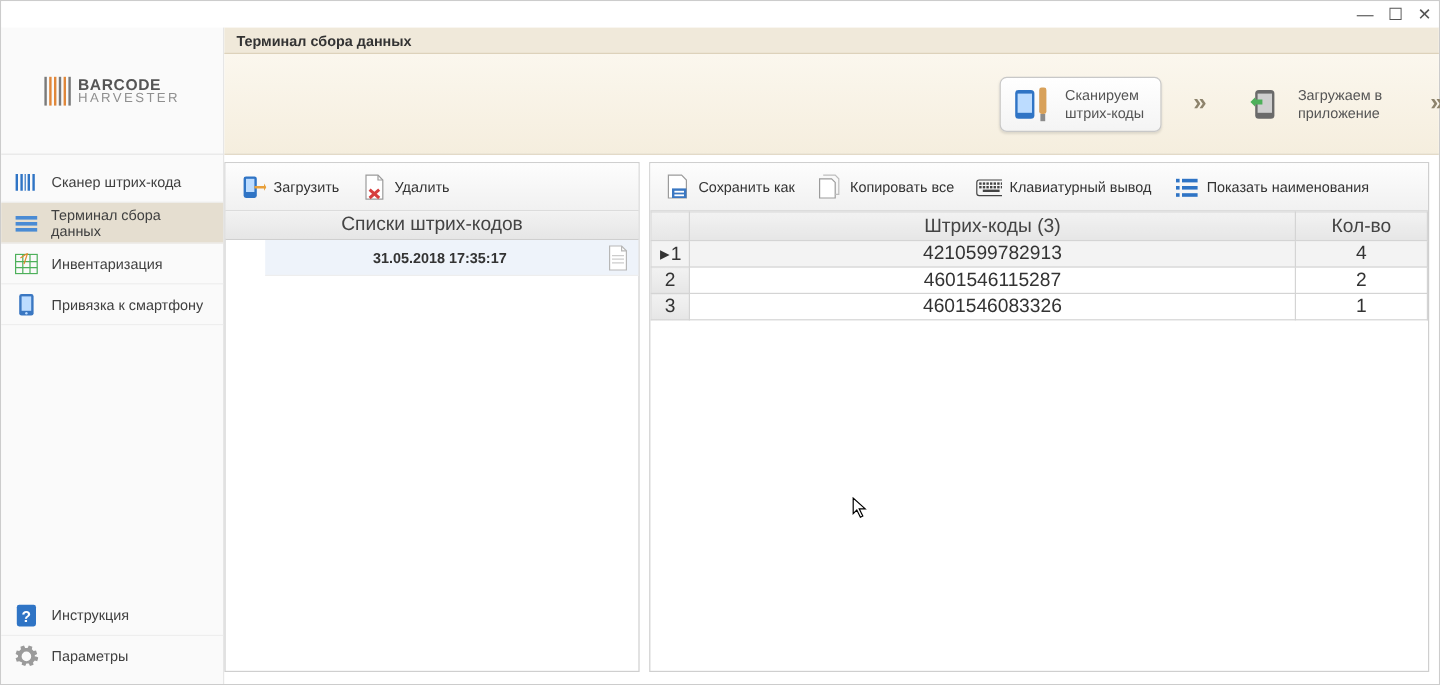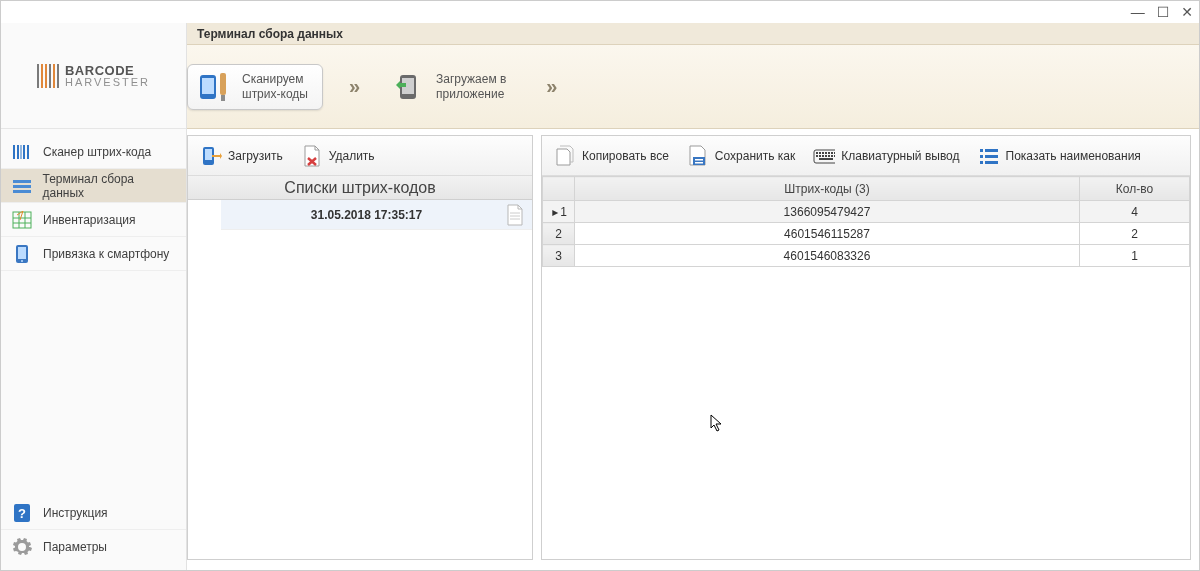--- a/index.html
+++ b/index.html
@@ -79,21 +79,21 @@
     padding-left: 10px;
     display: flex;
     align-items: center;
     border-bottom: 1px solid #ddd2bb;
   }
   .steps-strip {
     height: 84px;
     background: linear-gradient(#fbf7ee, #f5eede);
     display: flex;
     align-items: center;
-    justify-content: flex-start;
+    justify-content: flex-end;
     gap: 26px;
     border-bottom: 1px solid #ddd2bb;
   }
   .step-card {
     display: flex;
     align-items: center;
     gap: 12px;
     padding: 6px 14px 6px 10px;
     border-radius: 6px;
   }
@@ -144,21 +144,21 @@
     height:30px;
     border-bottom:1px solid #eee;
     padding: 0 6px;
     margin-left: 33px;
   }
   .list-row.selected { background:#eef3fa; }
   .list-row .txt { flex:1; text-align:center; font-weight:600; color:#333; }
   .doc-icon { width:20px; height:22px; }
   .grid { flex:1; overflow:auto; }
   .grid table { border-collapse: collapse; width:100%; table-layout: fixed;}
-  .grid th, .grid td { border:1px solid #d4d4d4; font-size:12px; }
+  .grid th, .grid td { border:1px solid #d4d4d4; font-size:16px; }
   .grid thead th {
     background: linear-gradient(#f2f2f2,#e6e6e6);
     color:#444; font-weight:normal; height:24px;
   }
   .grid tbody td { height:22px; text-align:center; }
   .grid .rownum { width:32px; background: linear-gradient(#f2f2f2,#e6e6e6); }
   .grid .corner { width:32px; background: linear-gradient(#f2f2f2,#e6e6e6);}
   .grid .qty { width:110px; }
   .grid tbody tr:first-child td { background:#f3f3f3; }
   .rowmarker { width:10px; display:inline-block;}
@@ -352,36 +352,36 @@
             </div>
           </div>
           <div class="filler"></div>
         </div>
 
         <div class="pane right">
           <div class="toolbar">
             <div class="tbtn">
               <span class="tbtn-icon">
                 <svg width="22" height="22">
-                    <path d="M3 4 h10 l3 3 v13 h-13 z" fill="#fff" stroke="#9b9b9b"></path>
-                    <path d="M6 1 h10 l3 3 v13 h-3" fill="none" stroke="#bdbdbd"></path>
-                  </svg>
-              </span>
-              <span>Копировать все</span>
-            </div>
-            <div class="tbtn">
-              <span class="tbtn-icon">
-                <svg width="22" height="22">
                     <path d="M3 1 h11 l4 4 v15 h-15 z" fill="#fff" stroke="#9b9b9b"></path>
                     <rect x="6" y="12" width="12" height="8" fill="#3a77c2"></rect>
                     <rect x="8" y="14" width="8" height="1.5" fill="#fff"></rect>
                     <rect x="8" y="17" width="8" height="1.5" fill="#fff"></rect>
                   </svg>
               </span>
               <span>Сохранить как</span>
+            </div>
+            <div class="tbtn">
+              <span class="tbtn-icon">
+                <svg width="22" height="22">
+                    <path d="M3 4 h10 l3 3 v13 h-13 z" fill="#fff" stroke="#9b9b9b"></path>
+                    <path d="M6 1 h10 l3 3 v13 h-3" fill="none" stroke="#bdbdbd"></path>
+                  </svg>
+              </span>
+              <span>Копировать все</span>
             </div>
             <div class="tbtn">
               <span class="tbtn-icon">
                 <svg width="26" height="18">
                     <rect x="1" y="3" width="24" height="13" rx="2" fill="none" stroke="#444"></rect>
                     <g fill="#444">
                       <rect x="3" y="5" width="2" height="2"></rect>
                       <rect x="6" y="5" width="2" height="2"></rect>
                       <rect x="9" y="5" width="2" height="2"></rect>
                       <rect x="12" y="5" width="2" height="2"></rect>
@@ -423,21 +423,21 @@
               <thead>
                 <tr>
                   <th class="corner"></th>
                   <th>Штрих-коды (3)</th>
                   <th class="qty">Кол-во</th>
                 </tr>
               </thead>
               <tbody>
                 <tr>
                   <td class="rownum"><span class="rowmarker">▸</span><span>1</span></td>
-                  <td>1366095479427</td>
+                  <td>4210599782913</td>
                   <td>4</td>
                 </tr>
                 <tr>
                   <td class="rownum">2</td>
                   <td>4601546115287</td>
                   <td>2</td>
                 </tr>
                 <tr>
                   <td class="rownum">3</td>
                   <td>4601546083326</td>

